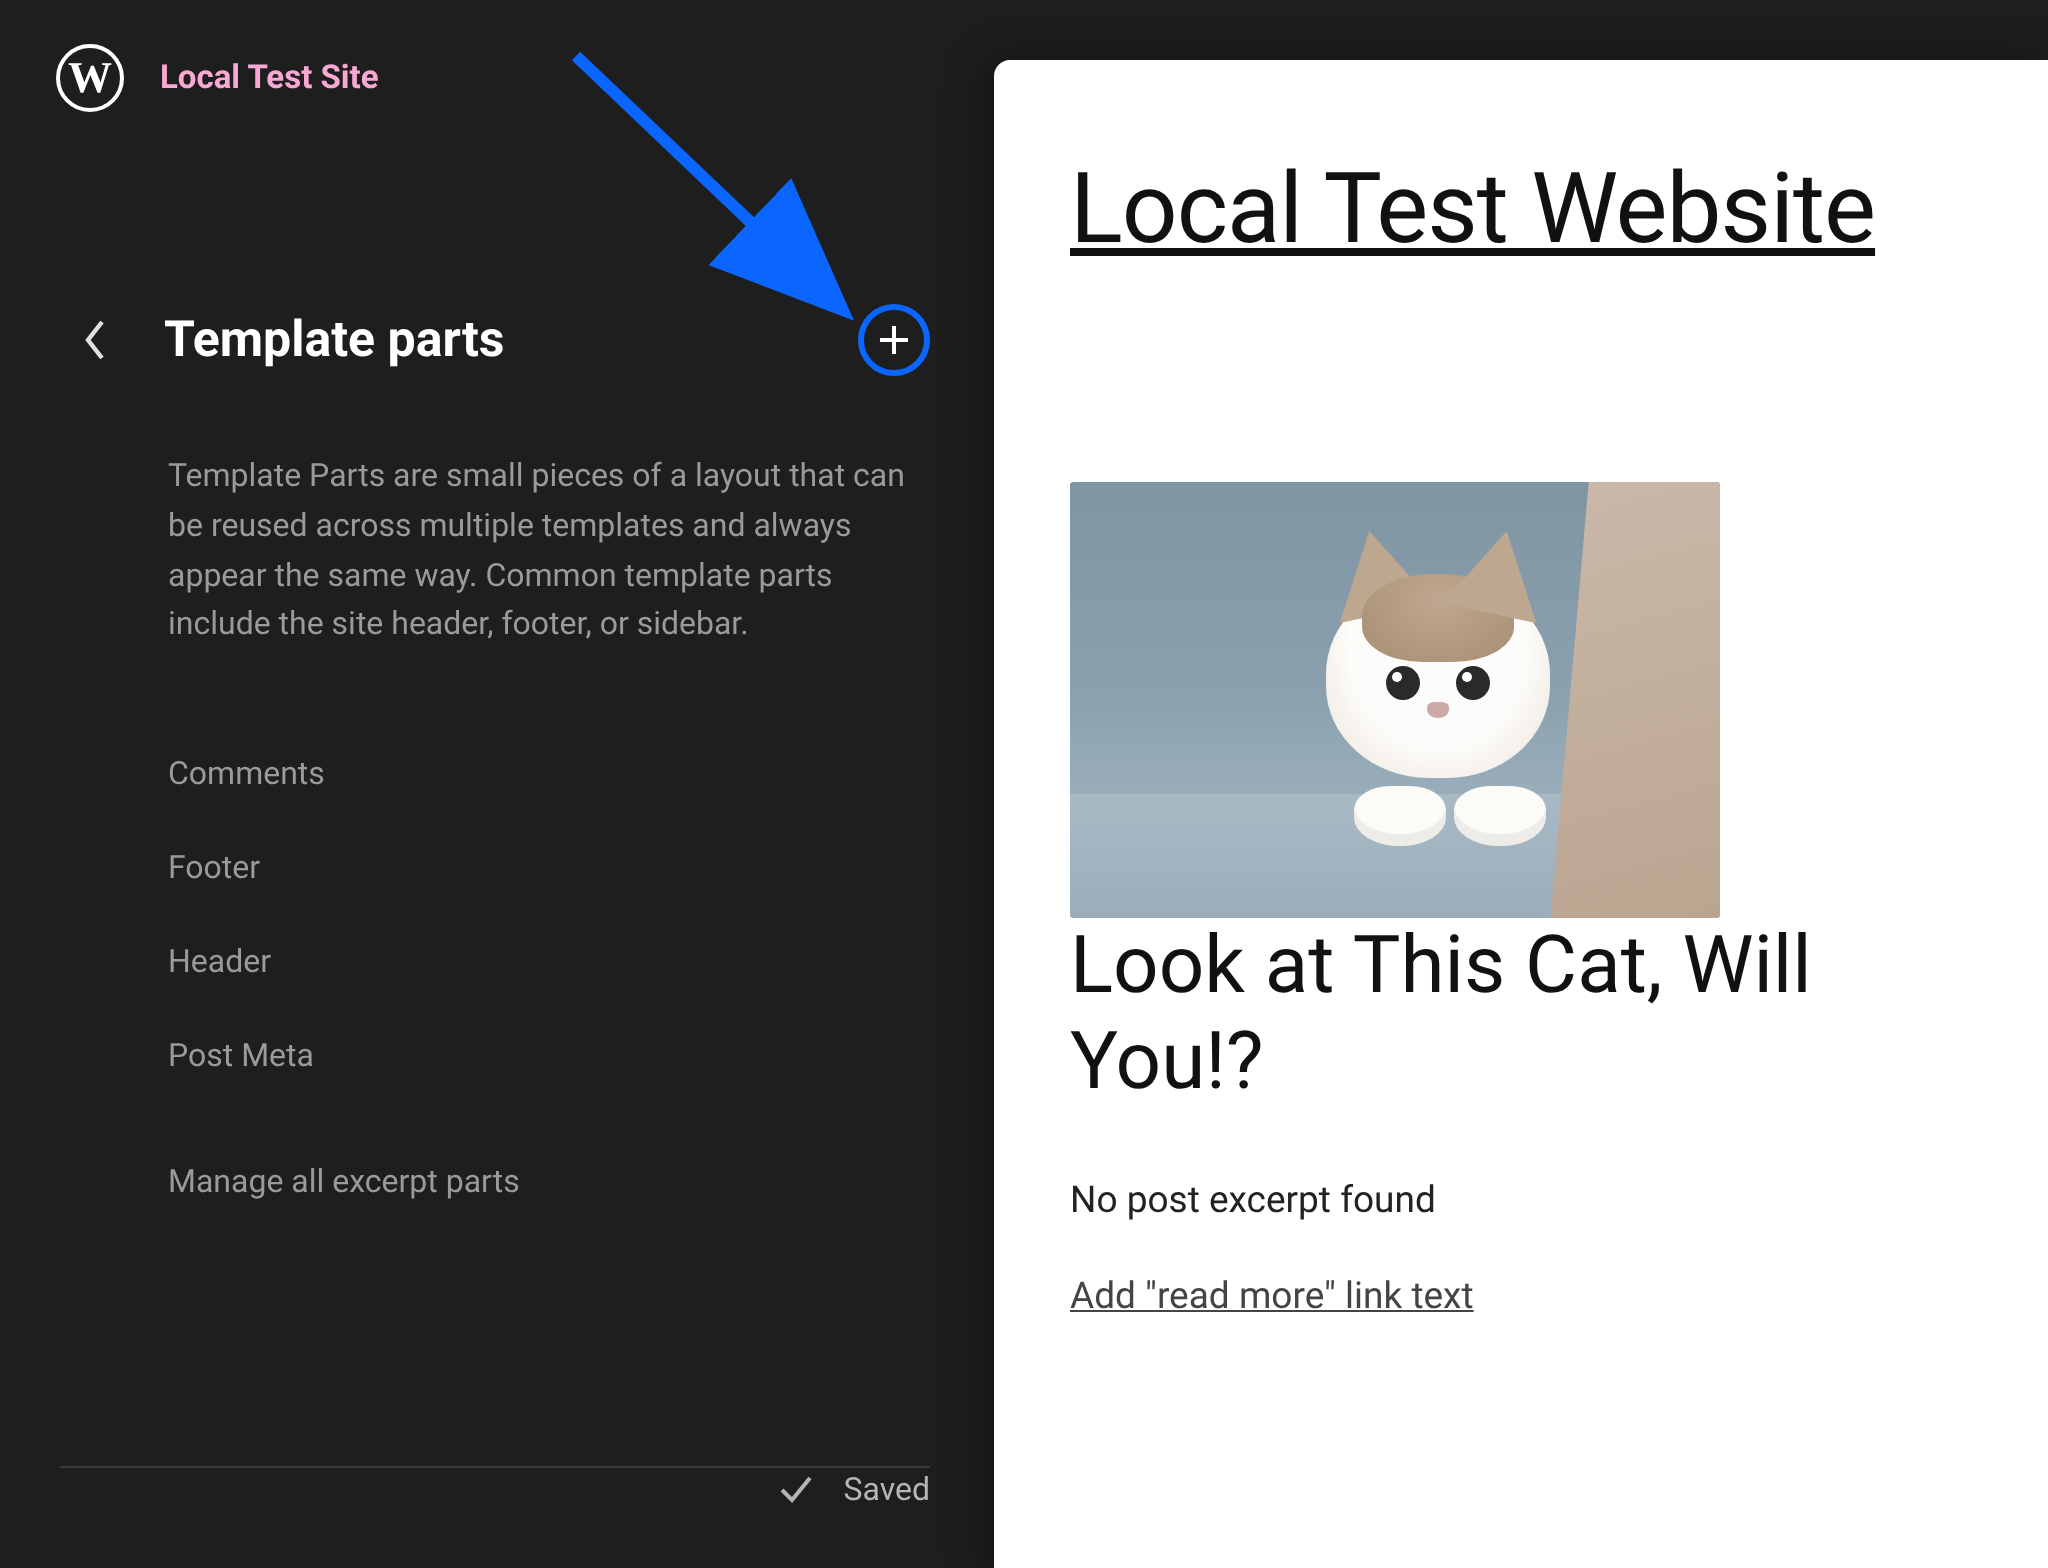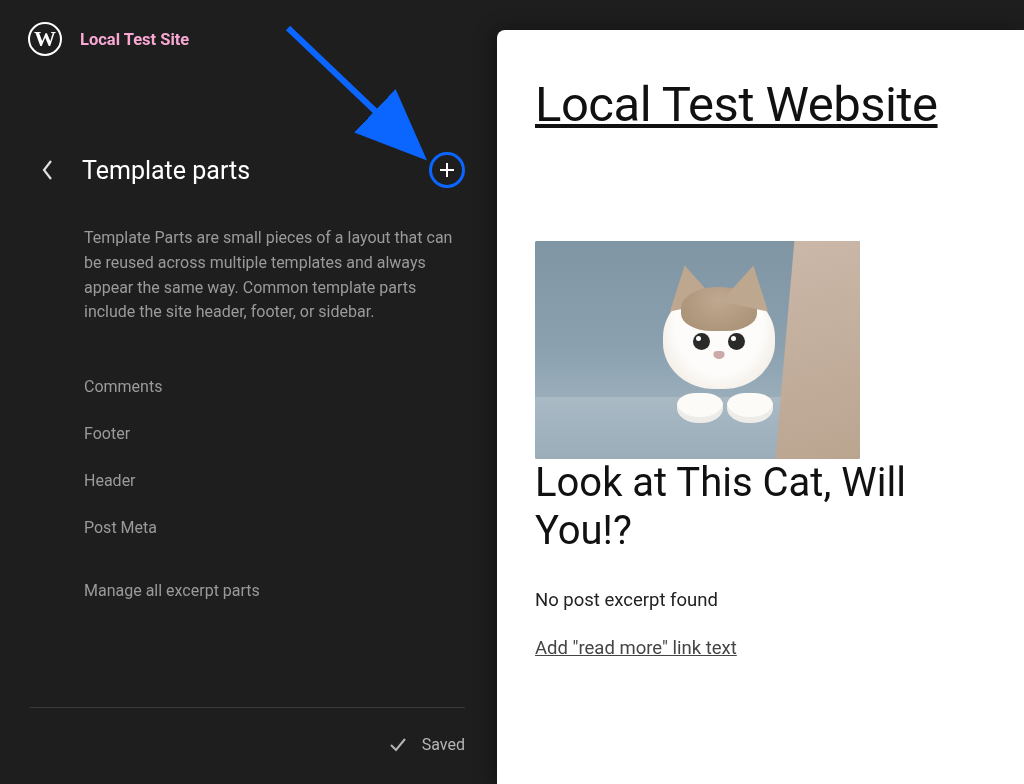--- a/index.html
+++ b/index.html
@@ -7,31 +7,31 @@
   body { background: #1e1e1e; position: relative; }
 
   .sidebar { position: absolute; left: 0; top: 0; width: 495px; height: 784px; color: #e0e0e0; }
 
   .site-header { display: flex; align-items: center; gap: 18px; padding: 22px 0 0 28px; }
   .wp-logo { width: 34px; height: 34px; border-radius: 50%; border: 2.5px solid #fff; display: flex; align-items: center; justify-content: center; color: #fff; font-weight: 700; font-size: 22px; font-family: Georgia, serif; }
   .site-title { color: #f9a8d4; font-size: 16.5px; font-weight: 700; }
 
   .panel-head { display: flex; align-items: center; padding: 0 22px 0 28px; margin-top: 94px; position: relative; }
   .back-btn { width: 40px; height: 40px; display: flex; align-items: center; justify-content: center; color: #e0e0e0; cursor: pointer; }
-  .panel-title { font-size: 25px; color: #fff; font-weight: 400; margin-left: 14px; }
+  .panel-title { font-size: 25px; color: #fff; font-weight: 700; margin-left: 14px; }
   .add-btn { position: absolute; right: 30px; top: 50%; transform: translateY(-50%); width: 36px; height: 36px; border-radius: 50%; background: #1e1e1e; border: 3px solid #0a66ff; display: flex; align-items: center; justify-content: center; cursor: pointer; }
   .add-btn svg { color: #fff; }
 
   .panel-body { padding: 36px 30px 0 84px; }
   .description { color: #9a9a9a; font-size: 16px; line-height: 1.55; }
   .parts-list { list-style: none; margin-top: 38px; }
   .parts-list li { color: #9a9a9a; font-size: 16px; padding: 14px 0; cursor: pointer; }
   .manage-link { color: #9a9a9a; font-size: 16px; margin-top: 30px; display: block; cursor: pointer; }
 
-  .footer-status { position: absolute; left: 30px; right: 30px; bottom: 30px; border-top: 1px solid #3a3a3a; padding-top: 26px; display: flex; justify-content: flex-end; align-items: center; gap: 14px; color: #b5b5b5; font-size: 16px; }
+  .footer-status { position: absolute; left: 30px; right: 30px; bottom: 30px; border-top: 1px solid #3a3a3a; display: flex; justify-content: flex-end; align-items: center; gap: 14px; color: #b5b5b5; font-size: 16px; }
 
   .preview { position: absolute; left: 497px; top: 30px; width: 527px; height: 754px; background: #fff; border-radius: 8px 0 0 0; box-shadow: -4px 0 20px rgba(0,0,0,.4); padding: 46px 0 0 38px; overflow: hidden; }
   .preview-title { font-size: 49px; font-weight: 400; color: #111; letter-spacing: -0.5px; text-decoration: underline; }
   .preview-image { width: 325px; height: 218px; margin-top: 108px; background: #93a7b3; border-radius: 2px; overflow: hidden; position: relative; }
 
   
   .kitten { position: absolute; inset: 0; }
   .couch { position:absolute; left:0; right:0; top:0; height:170px; background: linear-gradient(180deg,#7f95a4 0%, #8aa0af 60%, #9db0bd 100%); }
   .seat  { position:absolute; left:0; right:0; bottom:0; height:62px; background: linear-gradient(180deg,#a9bac5,#9aadb9); }
   .blanket { position:absolute; right:-20px; top:-6px; width:95px; height:230px; background: linear-gradient(160deg,#cbb8a9,#b9a48f); transform: rotate(5deg); }

